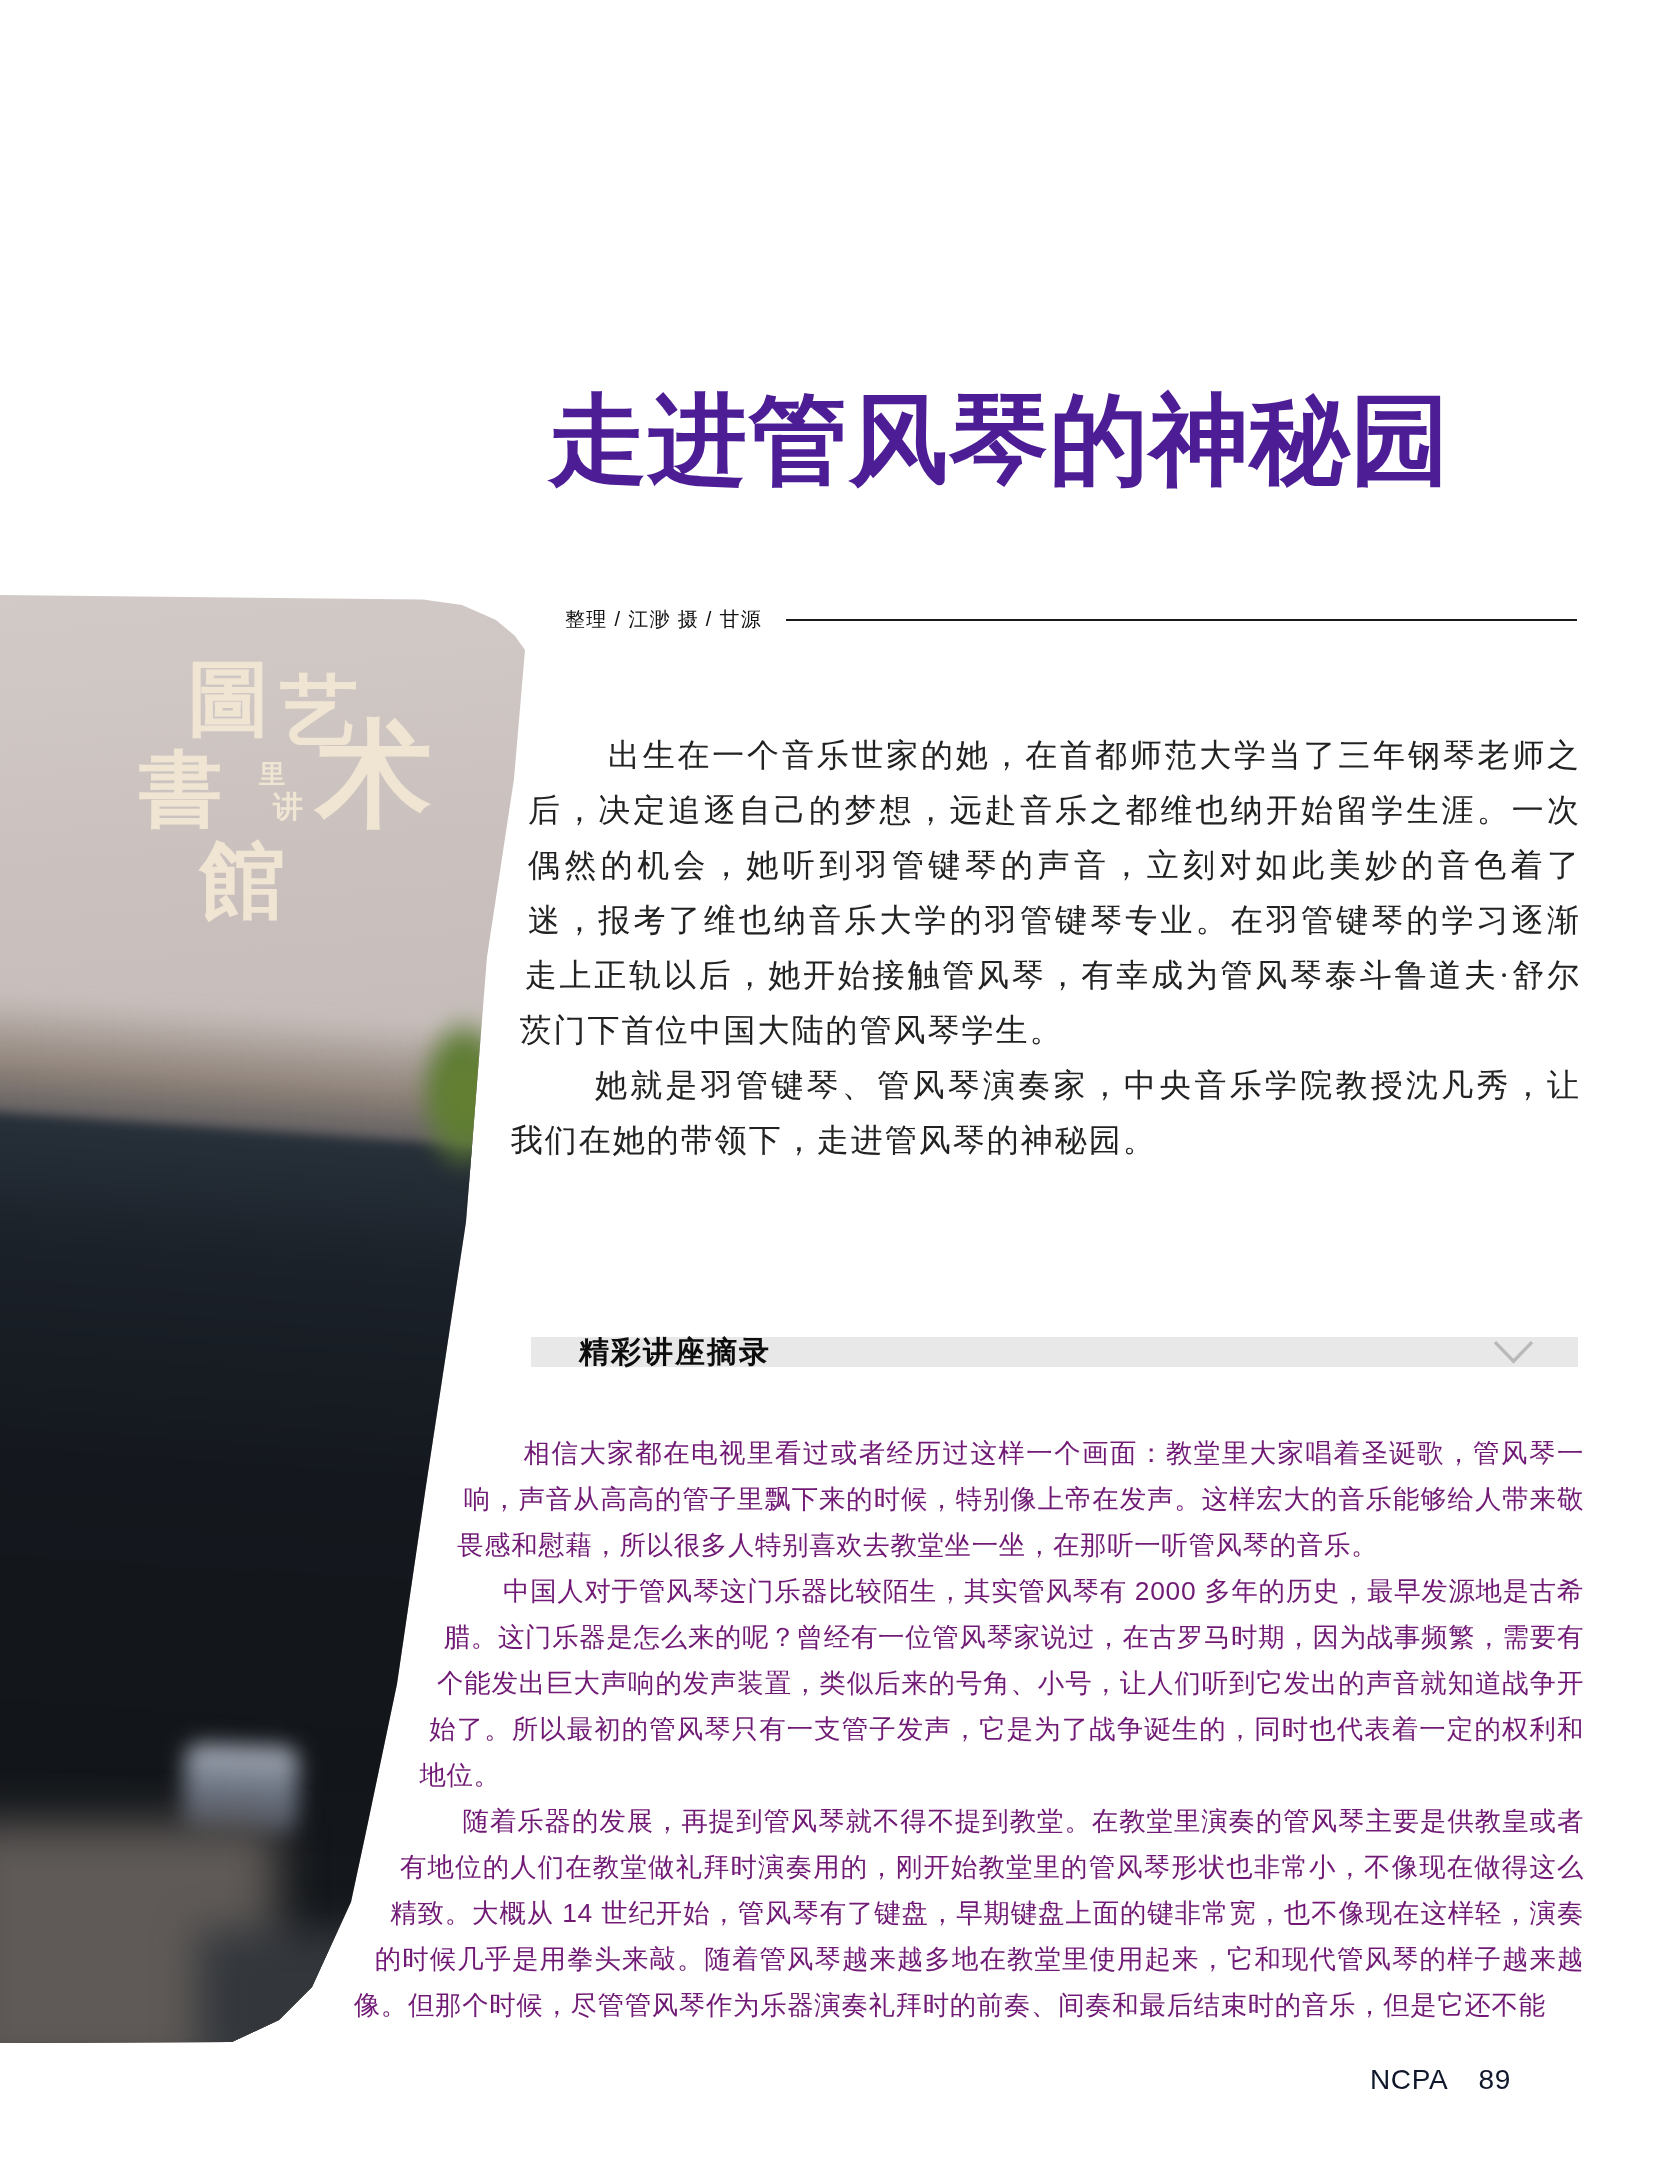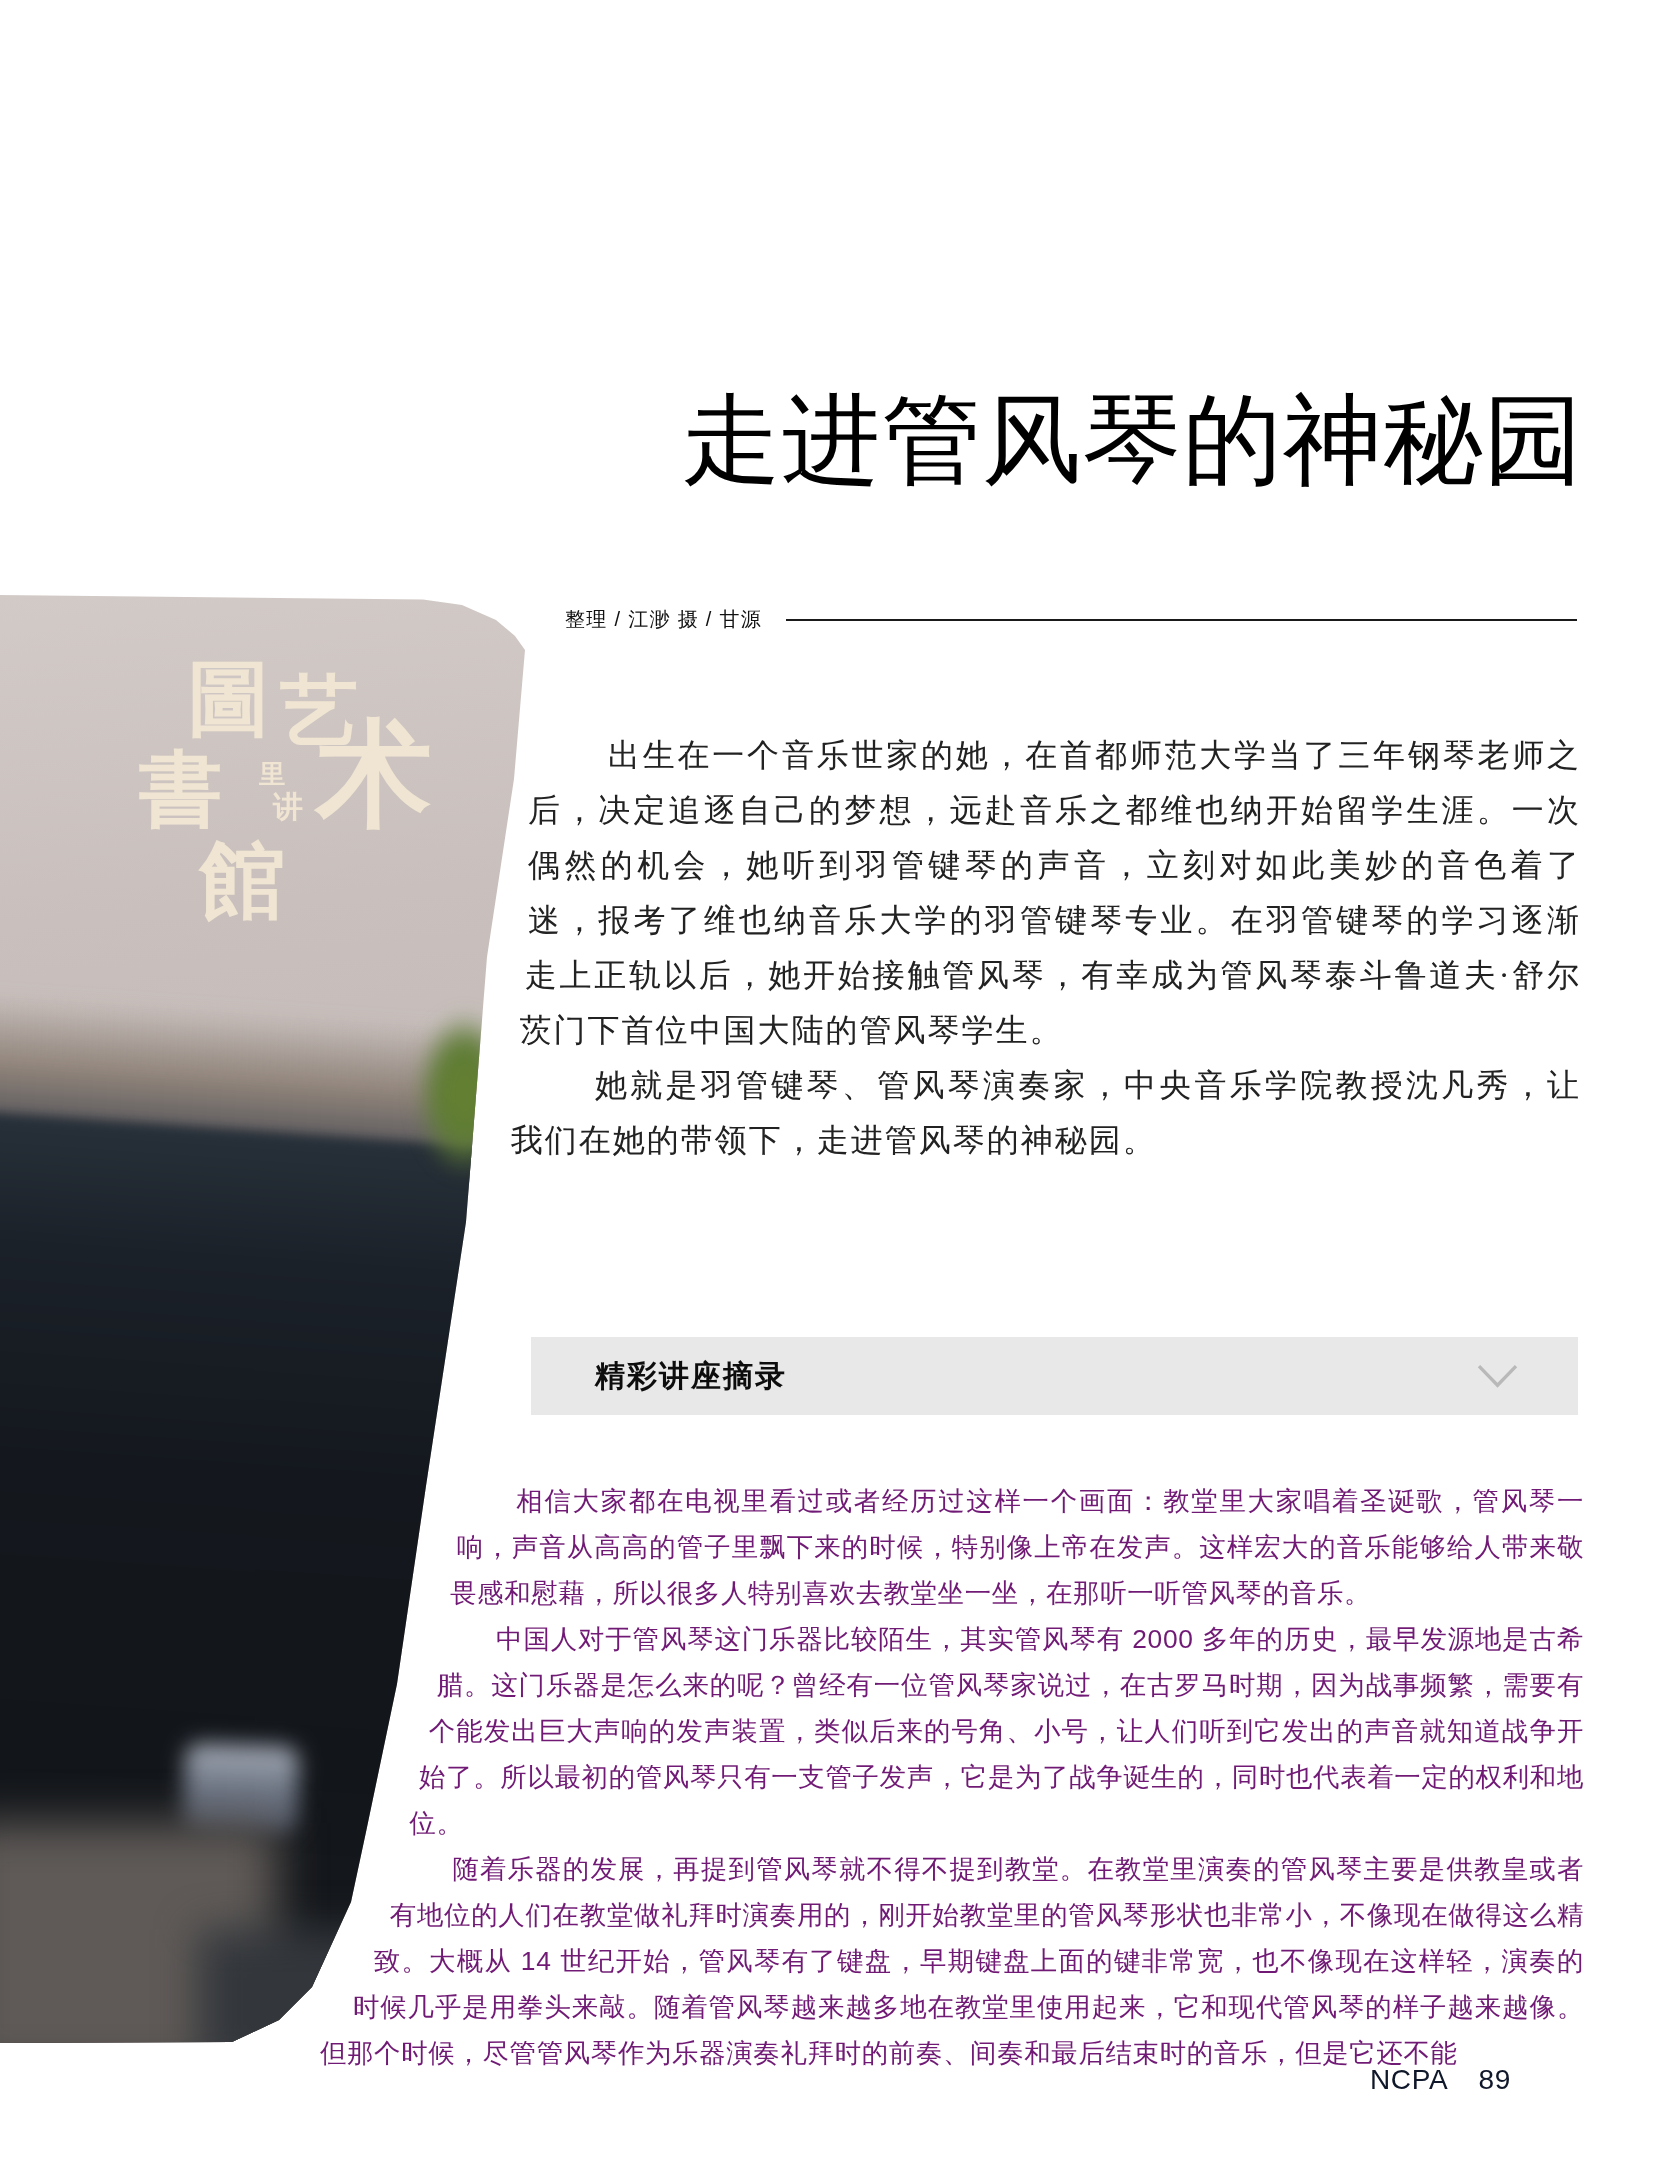--- a/index.html
+++ b/index.html
@@ -73,27 +73,27 @@
     color:#f0e5d2;
     font-family:"Liberation Serif","DejaVu Serif",serif;
     font-weight:bold;
     line-height:1;
     z-index:2;
   }
 
   
   .title{
     margin:380px 92px 0 548px;
-    text-align:right;
+    text-align:left;
     font-family:"Liberation Serif","DejaVu Serif",serif;
-    font-weight:400;
+    font-weight:700;
     font-size:99px;
     line-height:122px;
     letter-spacing:1.3px;
-    color:#000000;
+    color:#4c1d95;
     white-space:nowrap;
   }
   .byline-row{
     display:flex;align-items:center;
     margin:104px 99px 0 565px;
   }
   .byline-text{
     font-size:20px;letter-spacing:1.3px;color:#111;white-space:nowrap;
   }
   .byline-rule{
@@ -104,24 +104,24 @@
   .intro{
     margin:95px 95px 0 0;
     font-size:32px;line-height:55px;letter-spacing:2px;
     text-align:justify;color:#222;font-family:Liberation Serif, serif;
   }
   .intro p{margin:0;text-indent:2.5em;}
 
   
   .section-bar{
     margin:169px 98px 0 531px;
-    height:46px;
+    height:30px;
     background:#e8e8e8;
     display:flex;align-items:center;justify-content:space-between;
-    padding:16px;
+    padding:0;
   }
   .section-label{
     font-size:30px;font-weight:bold;color:#0d0d0d;letter-spacing:2px;
     padding-left:48px;
   }
   .section-chevron{padding-right:44px;display:flex;align-items:center;}
 
   
   .body-text{
     margin:63px 92px 0 0;

